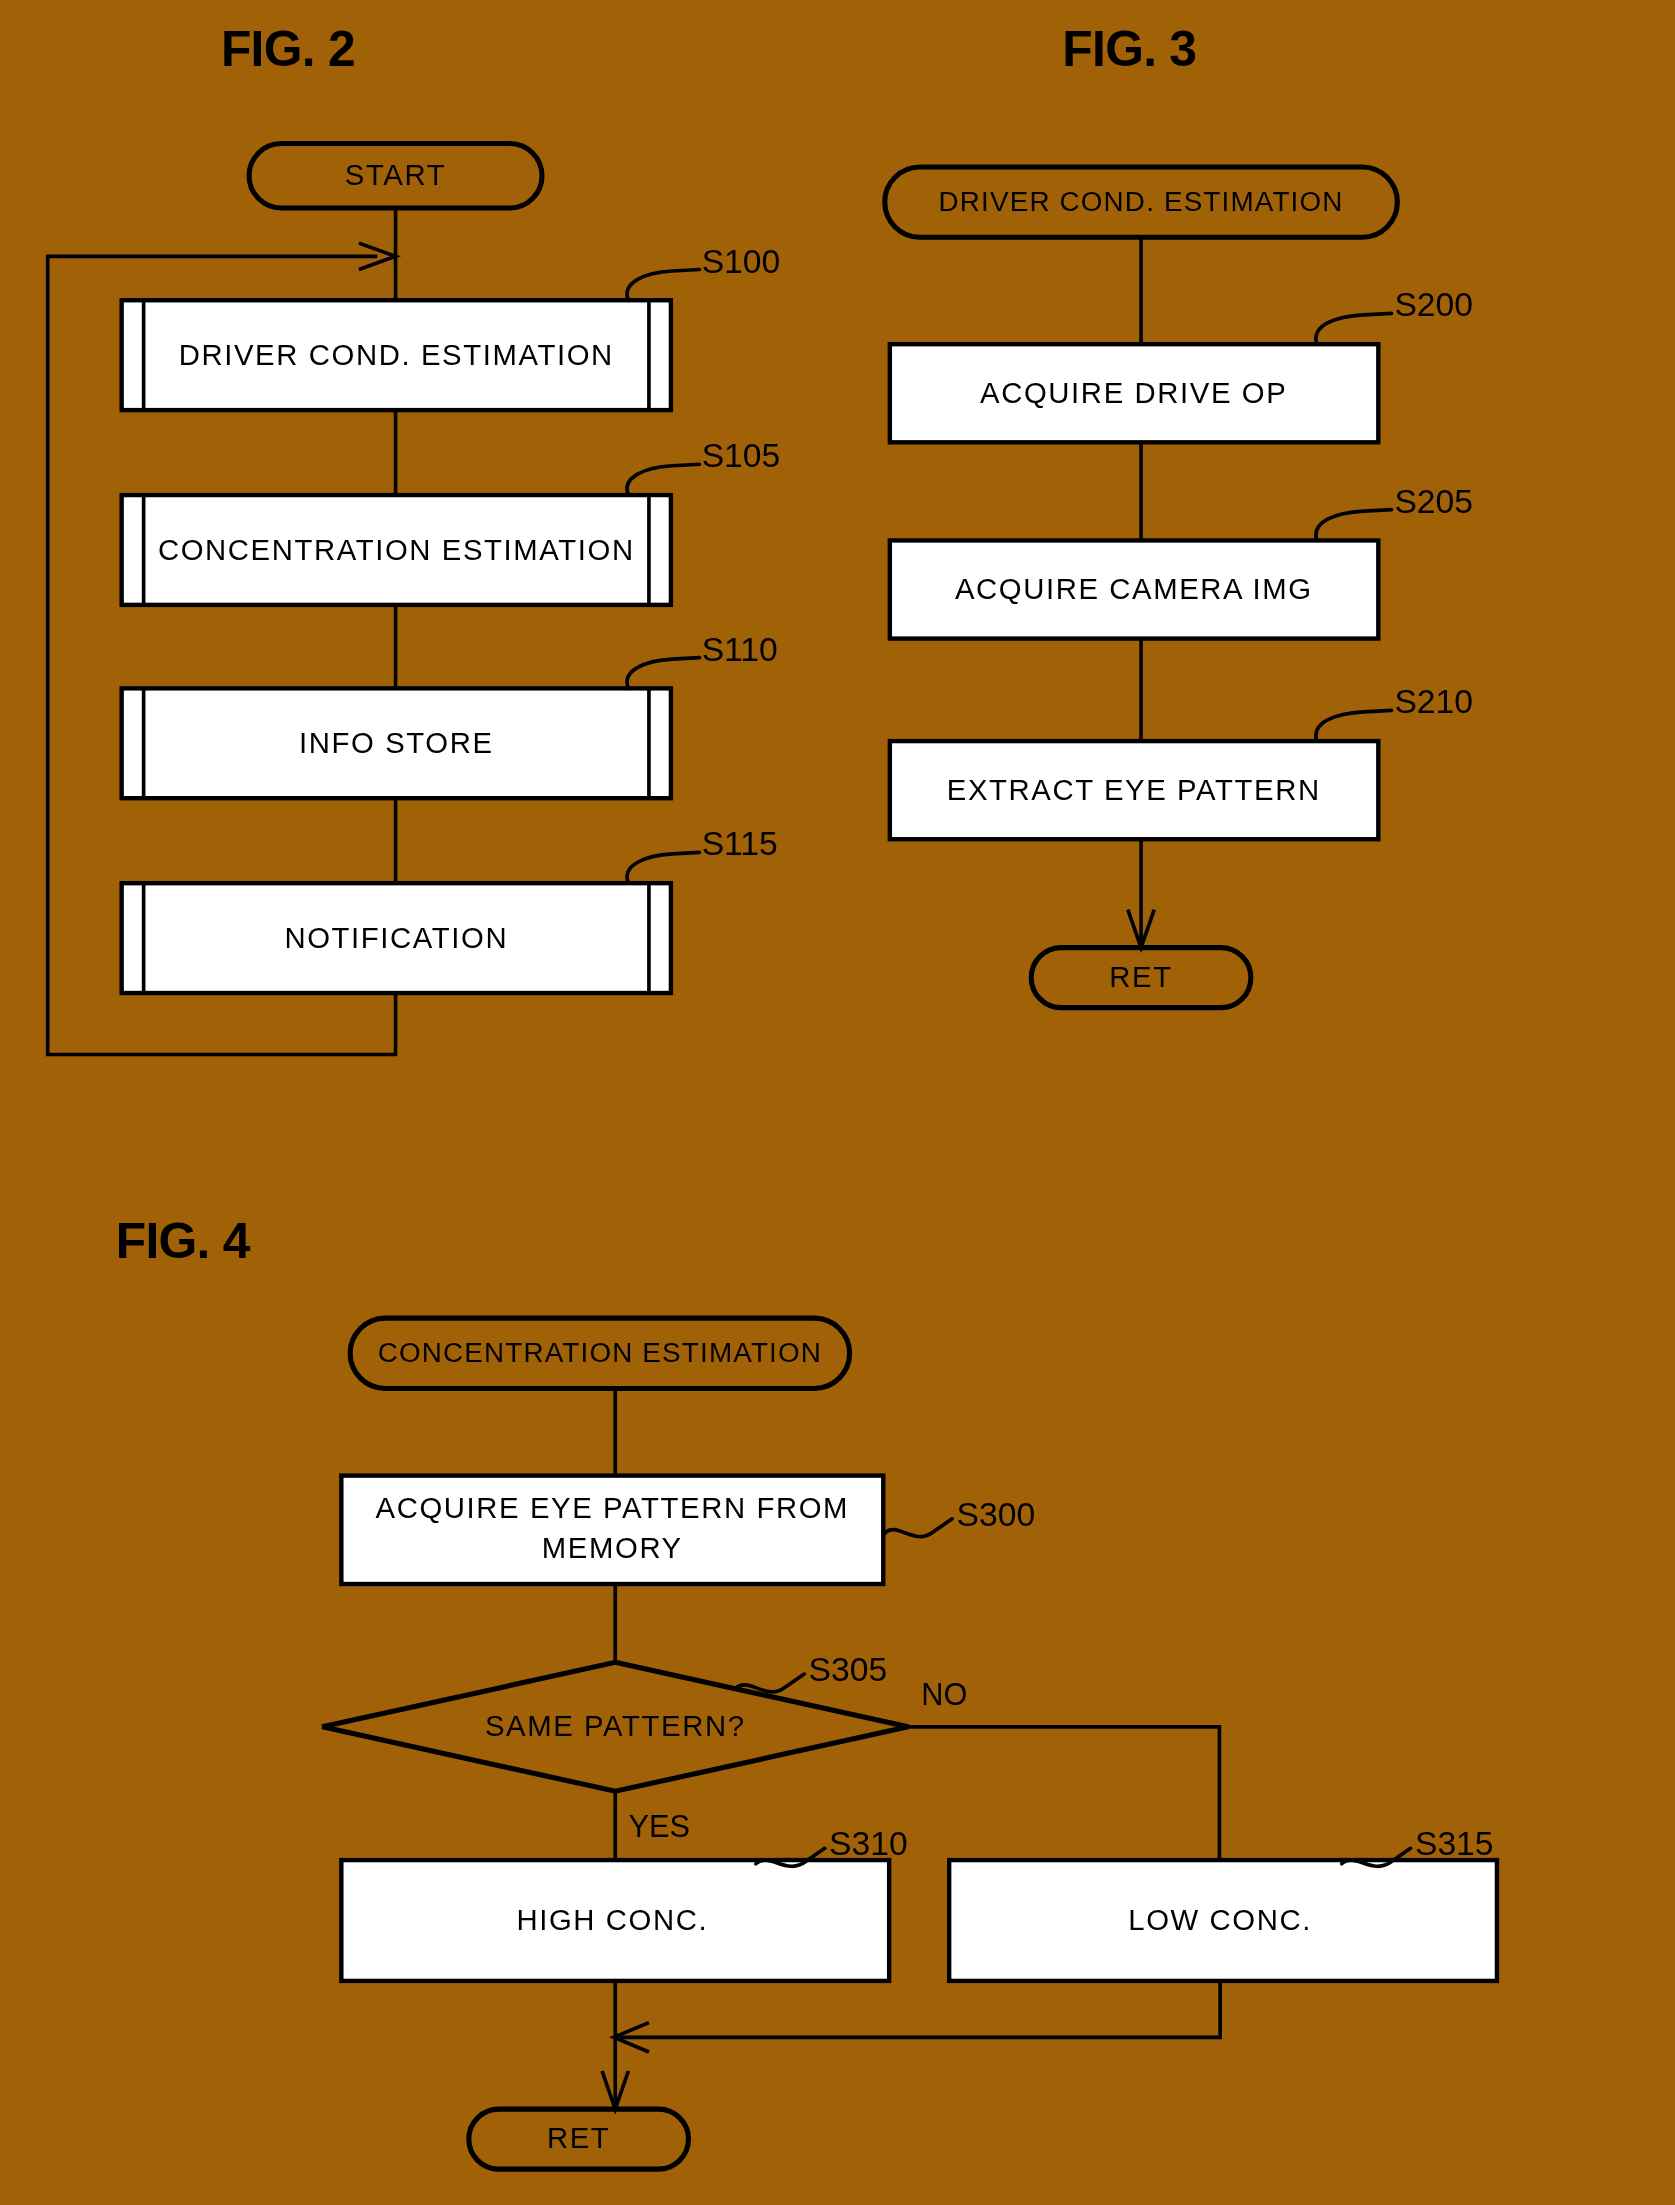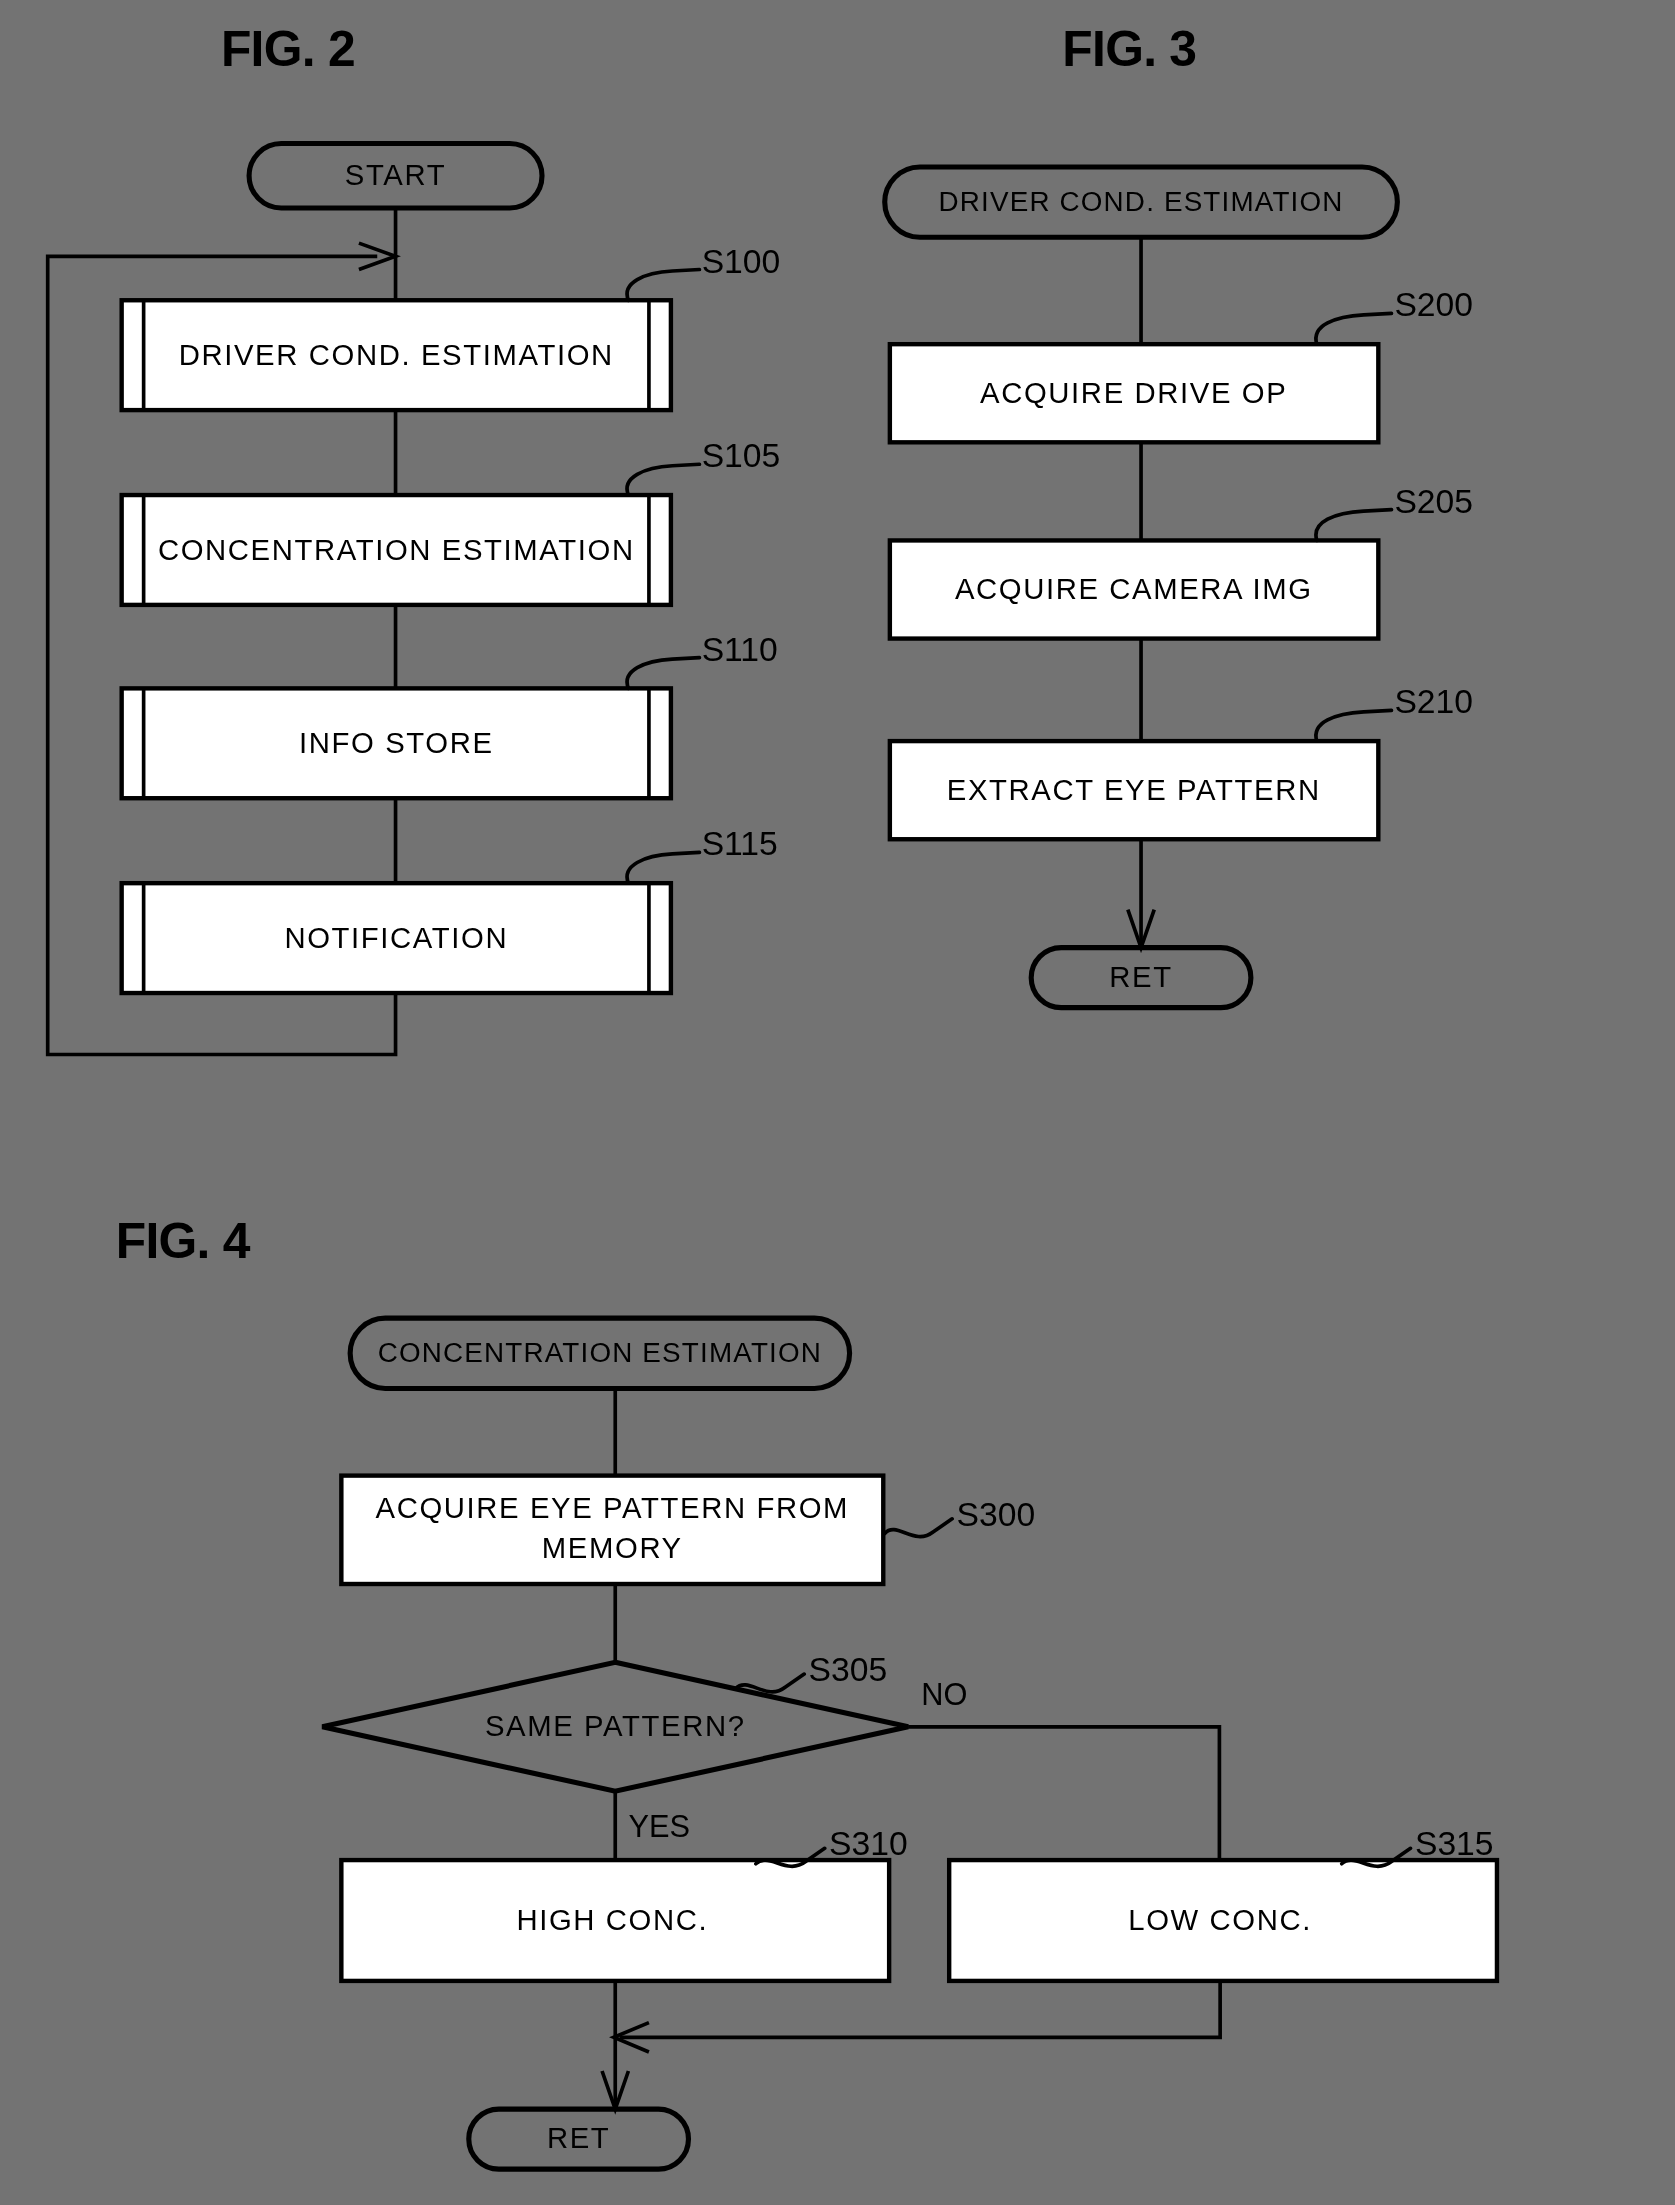--- a/index.html
+++ b/index.html
@@ -11,21 +11,21 @@
     width: 1675px;
     height: 2205px;
     font-family: "Liberation Sans", sans-serif;
     color: #000000;
     overflow: hidden;
   }
   #sheet {
     position: relative;
     width: 1675px;
     height: 2205px;
-    background: #737373;
+    background: #a16207;
   }
   svg.diagram {
     position: absolute;
     top: 0;
     left: 0;
     width: 1675px;
     height: 2205px;
     display: block;
   }
   .fig-title {

